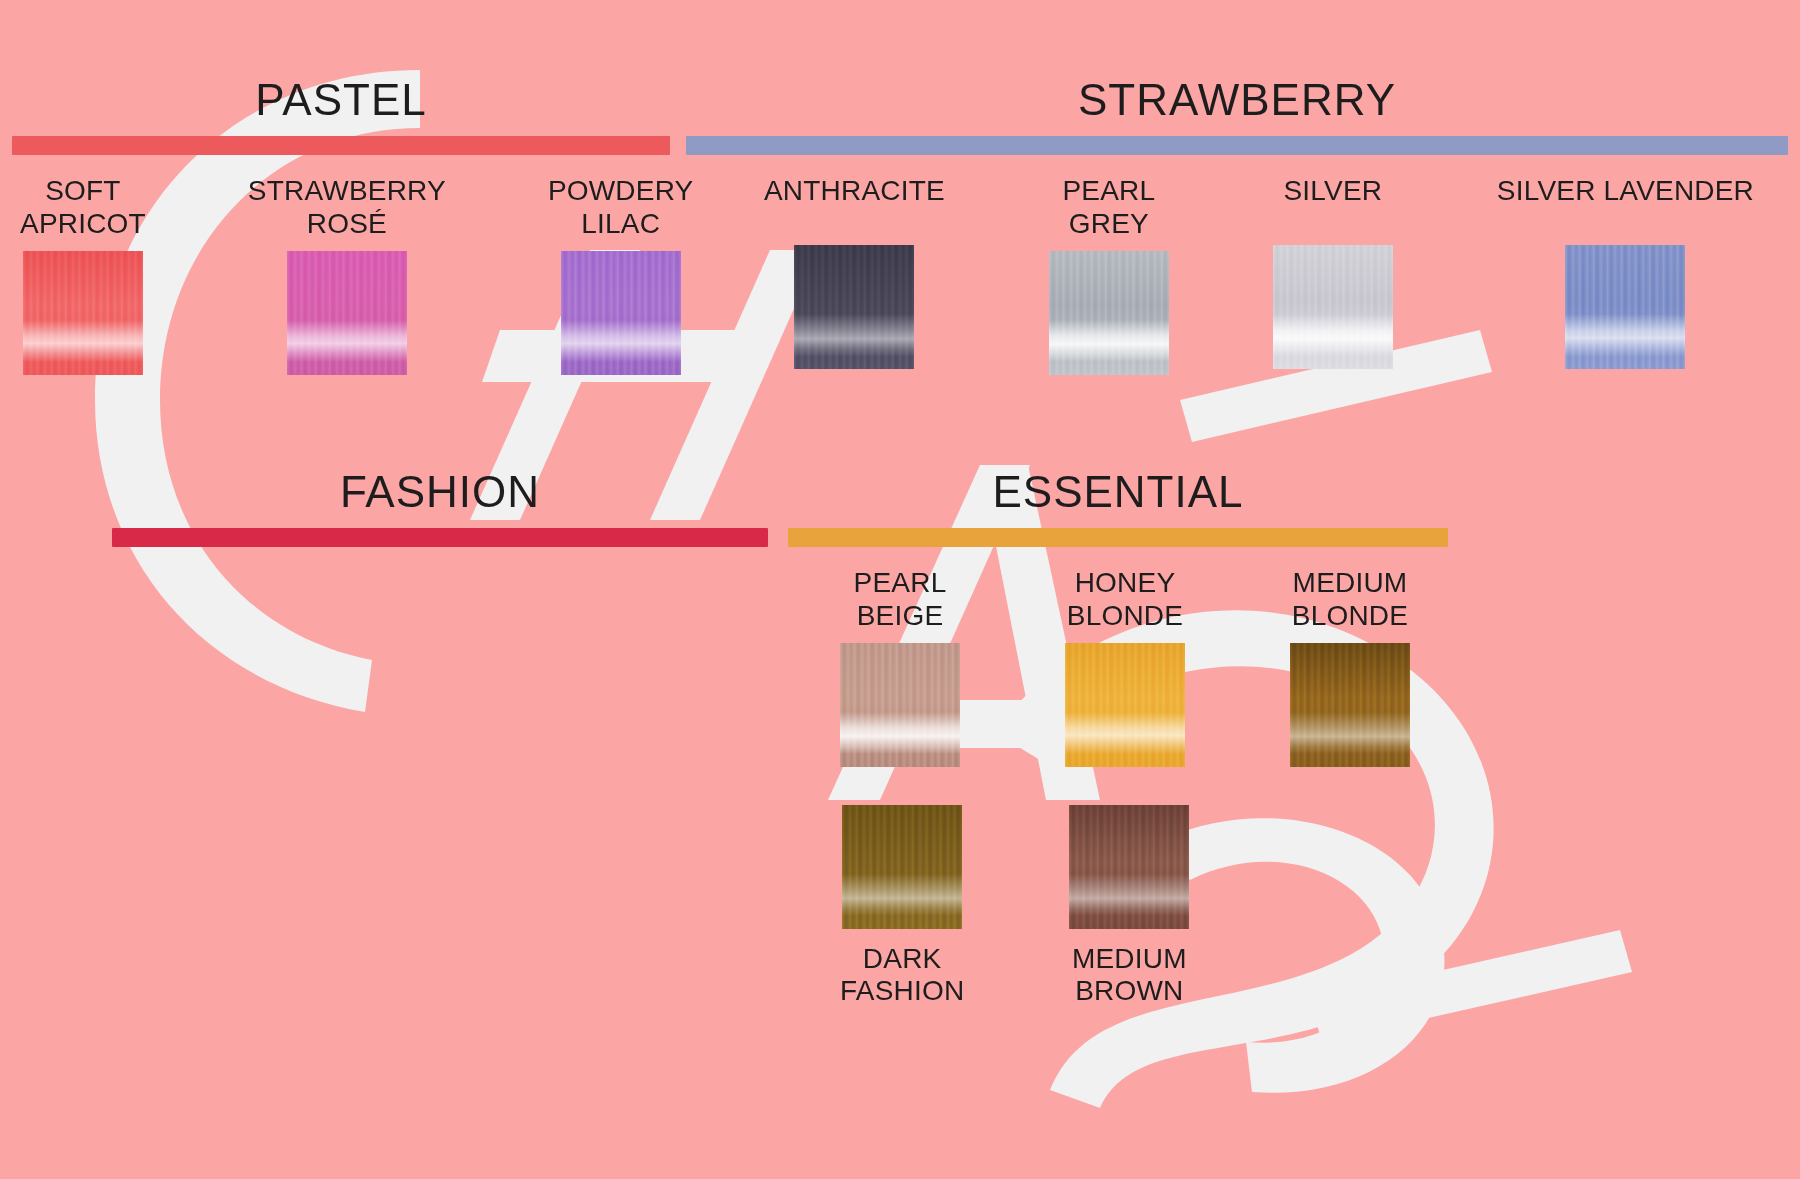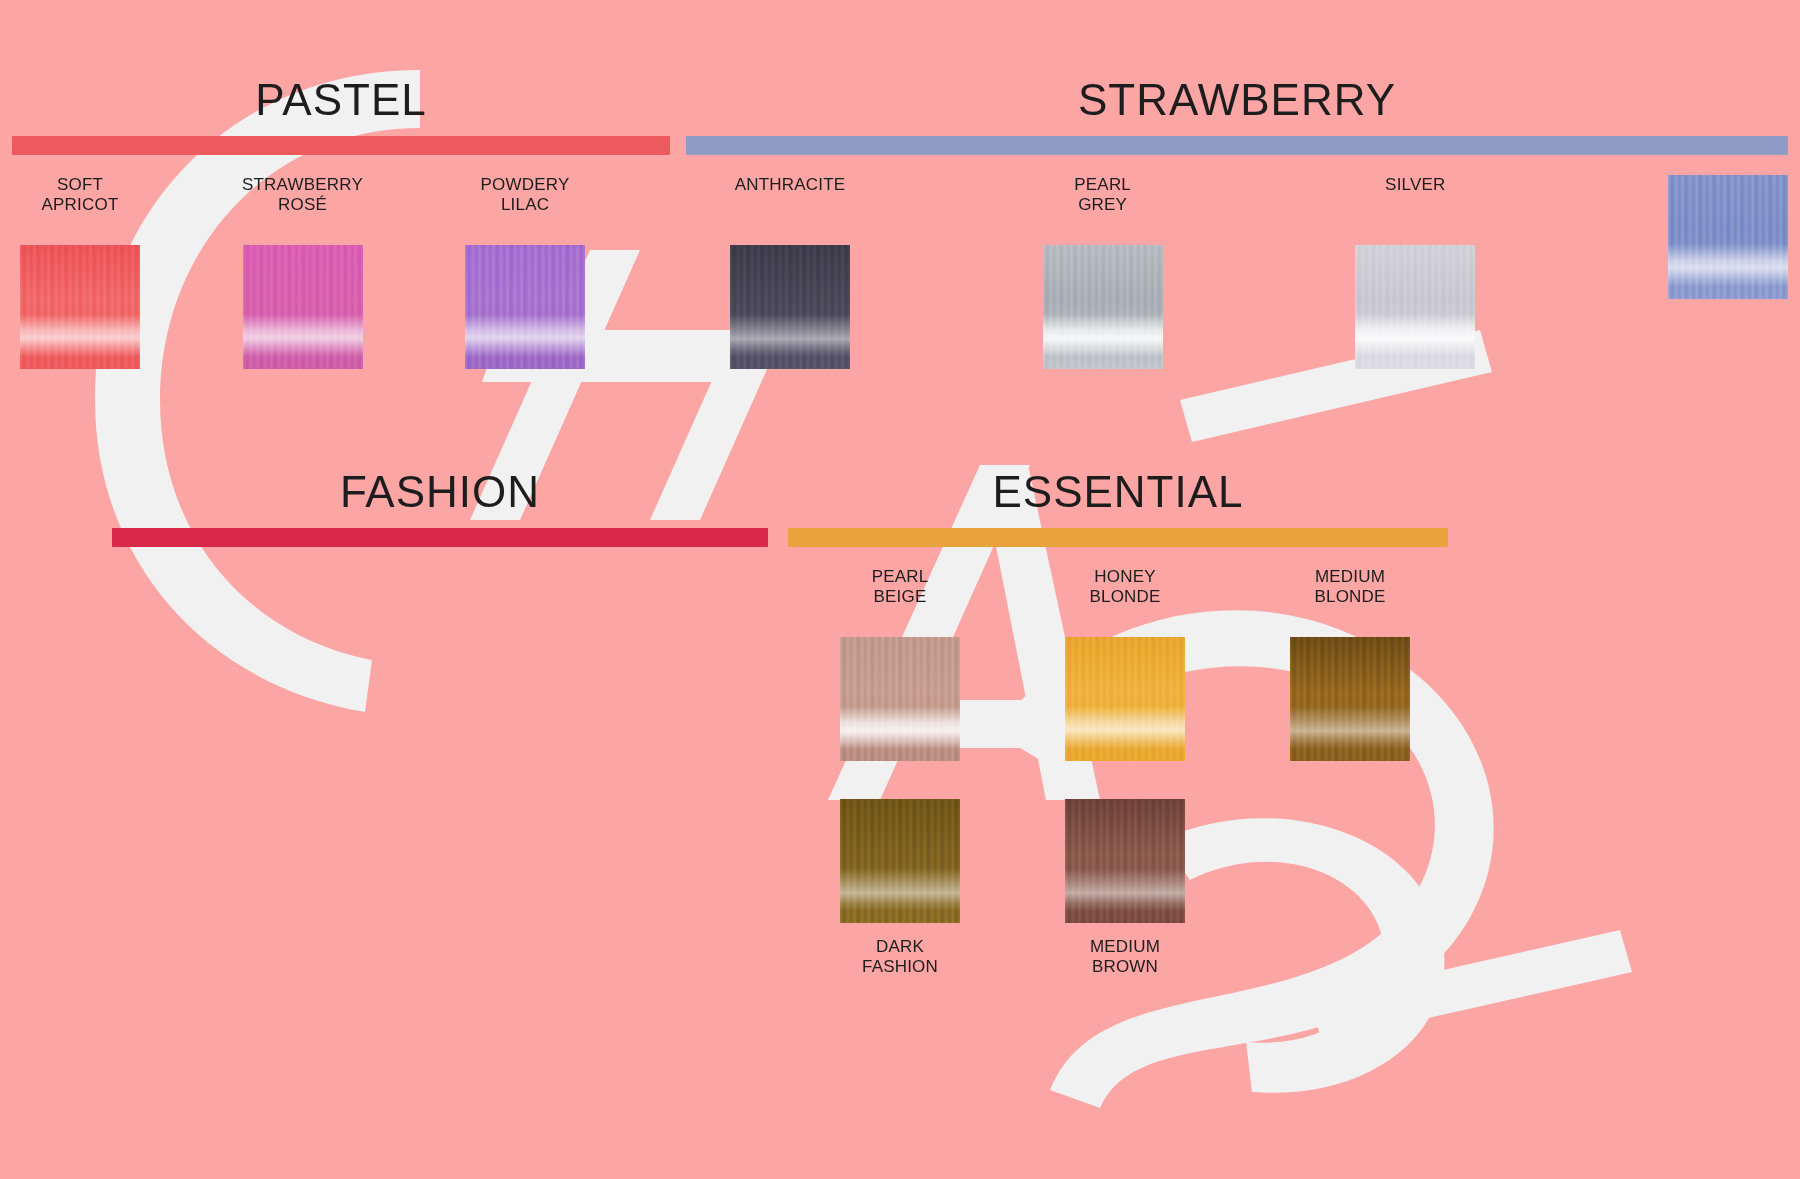--- a/index.html
+++ b/index.html
@@ -56,21 +56,21 @@
     align-items: flex-start;
     margin-top: 20px;
   }
   .swatch-cell {
     display: flex;
     flex-direction: column;
     align-items: center;
     position: relative;
   }
   .swatch-label {
-    font-size: 17px;
+    font-size: 28px;
     line-height: 1.17;
     color: #1d1d1d;
     text-align: center;
     white-space: pre-line;
     letter-spacing: 0.2px;
     margin-bottom: 10px;
     min-height: 60px;
   }
   .swatch-label.one-line {
     min-height: 60px;
@@ -138,21 +138,21 @@
     );
   }
 
   
   #section-pastel      { left: 12px;   top: 78px;  width: 658px; }
   #section-neutraliser { left: 686px;  top: 78px;  width: 1102px; }
   #section-fashion     { left: 112px;  top: 470px; width: 656px; }
   #section-essential   { left: 788px;  top: 470px; width: 660px; }
 
   #section-pastel .swatch-row      { justify-content: flex-start; padding-left: 8px; gap: 102px; }
-  #section-neutraliser .swatch-row { justify-content: space-between; padding-left: 44px; gap: 104px; }
+  #section-neutraliser .swatch-row { justify-content: center; padding-left: 44px; gap: 104px; }
   #section-fashion .swatch-row     { justify-content: flex-start; padding-left: 46px; gap: 100px; }
   #section-essential .swatch-row   { justify-content: flex-start; padding-left: 52px; gap: 105px; }
 
   
   .swatch-cell.below .swatch-label { order: 2; margin-bottom: 0; margin-top: 14px; }
   .swatch-cell.below .swatch       { order: 1; }
 
   #essential-row-2 {
     display: flex;
     padding-left: 52px;
@@ -227,20 +227,21 @@
 GREY</div>
         <div class="swatch light-sheen" style="background: linear-gradient(rgb(182, 187, 194) 0%, rgb(169, 174, 182) 45%, rgb(194, 198, 204) 100%);"></div>
       </div>
 
       <div class="swatch-cell">
         <div class="swatch-label one-line">SILVER</div>
         <div class="swatch light-sheen" style="background: linear-gradient(rgb(211, 210, 216) 0%, rgb(201, 200, 209) 45%, rgb(222, 221, 227) 100%);"></div>
       </div>
 
       <div class="swatch-cell">
+        <div class="swatch-label one-line">SILVER LAVENDER</div>
         <div class="swatch" style="background: linear-gradient(rgb(132, 148, 202) 0%, rgb(126, 143, 200) 45%, rgb(142, 157, 209) 100%);"></div>
       </div>
 
     </div>
   </div>
 
   <div class="section" id="section-fashion">
     <div class="section-title">FASHION</div>
     <div class="section-bar" style="background: rgb(217, 41, 73);"></div>
   </div>

